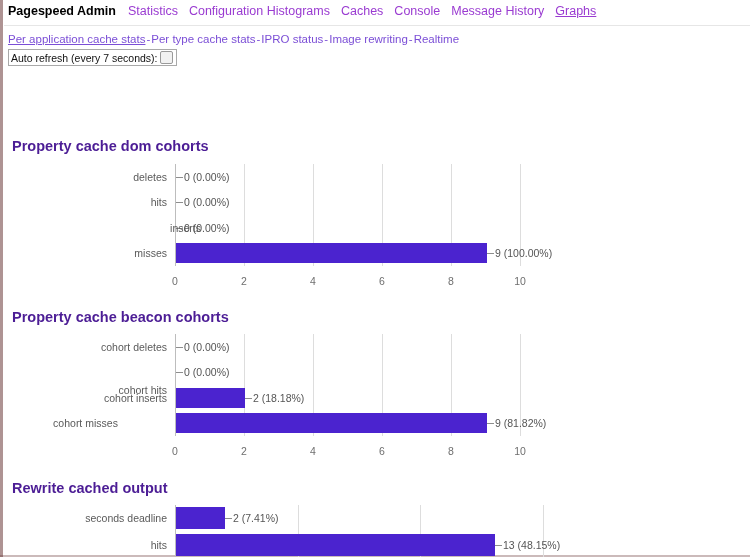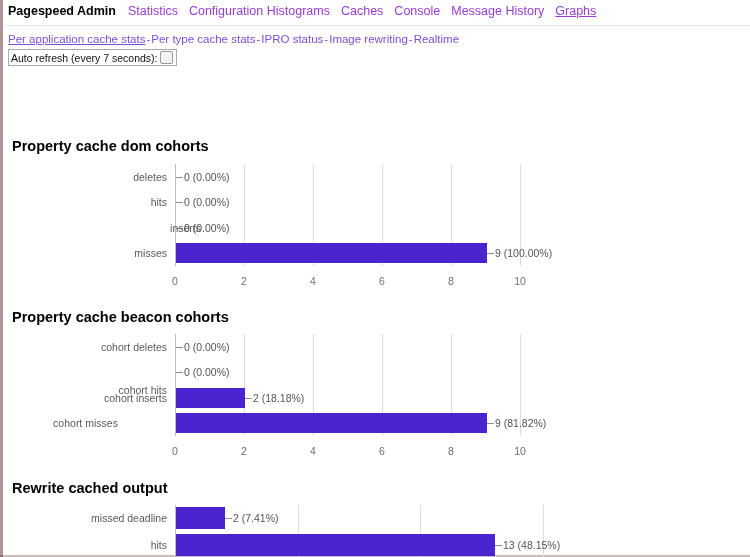--- a/index.html
+++ b/index.html
@@ -107,21 +107,21 @@
     background: #f2f2f2;
     vertical-align: -2px;
     margin-left: 3px;
     border-radius: 2px;
   }
 
   
   .section-title {
     font-size: 14.5px;
     font-weight: bold;
-    color: #000000;
+    color: #4c1d95;
     margin: 0;
     padding: 0 0 0 6px;
   }
   .chart-block {
     position: relative;
   }
   .gridline {
     position: absolute;
     width: 1px;
     background: #dddddd;
@@ -242,21 +242,21 @@
         <div class="val-label" style="left: 491px; top: 357px;">9 (81.82%)</div>
       </div>
       <div class="chart-block">
         <div class="section-title" style="position: absolute; left: 2px; top: 414px; text-align: right;">Rewrite cached output</div>
         <div class="gridline" style="left: 294px; top: 439px; height: 79px;"></div>
         <div class="gridline" style="left: 416px; top: 439px; height: 79px;"></div>
         <div class="gridline" style="left: 539px; top: 439px; height: 79px;"></div>
         <div class="axisline" style="left: 171px; top: 439px; height: 79px;"></div>
         <div class="bar" style="left: 172px; top: 441px; width: 49px; height: 22px; background: rgb(75, 35, 207);"></div>
         <div class="leader" style="left: 221px; top: 452px;"></div>
-        <div class="cat-label" style="left: 0px; width: 163px; top: 452px;">missed deadline</div>
+        <div class="cat-label" style="left: 0px; width: 163px; top: 452px;">seconds deadline</div>
         <div class="val-label" style="left: 229px; top: 452px;">2 (7.41%)</div>
         <div class="bar" style="left: 172px; top: 468px; width: 319px; height: 22px; background: rgb(75, 35, 207);"></div>
         <div class="leader" style="left: 491px; top: 479px;"></div>
         <div class="cat-label" style="left: 0px; width: 163px; top: 479px;">hits</div>
         <div class="val-label" style="left: 499px; top: 479px;">13 (48.15%)</div>
       </div>
     </div>
 
 </div>
 

